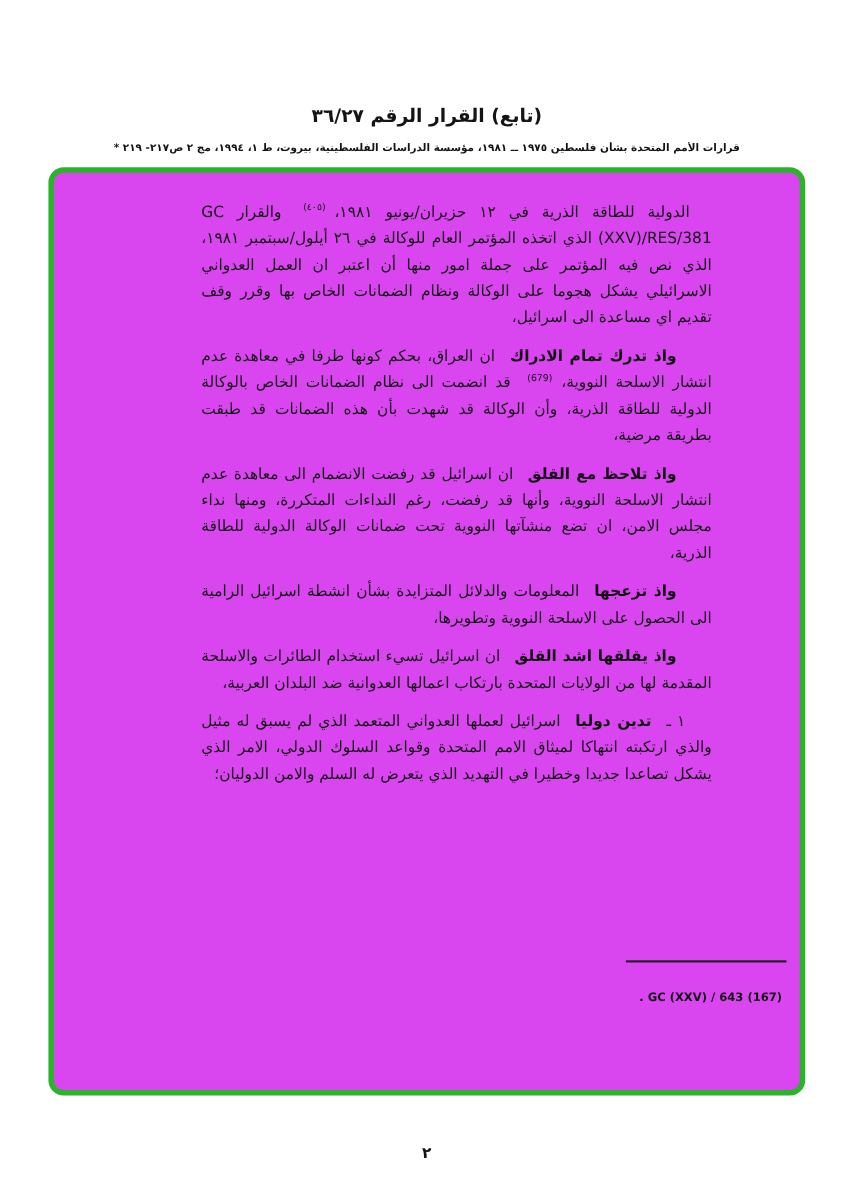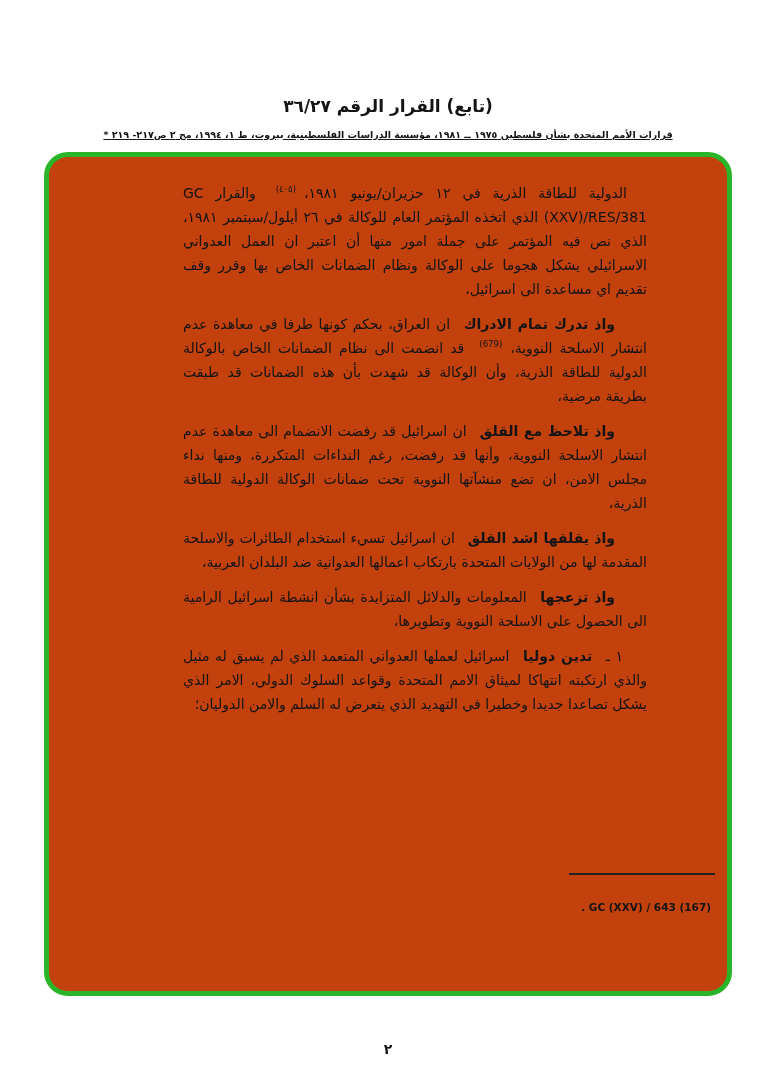--- a/index.html
+++ b/index.html
@@ -7,27 +7,27 @@
   body {
     width:768px; height:1085px; position:relative;
     font-family:"DejaVu Sans", sans-serif;
     color:var(--ink, #141414);
   }
   .page { position:absolute; inset:0; background:#ffffff; overflow:hidden; }
 
   
   .doc-header { position:absolute; top:84px; left:0; width:100%; text-align:center; direction:rtl; }
   .doc-title { font-size:17px; font-weight:bold; letter-spacing:0.5px; }
-  .doc-source { font-size:9.5px; font-weight:bold; margin-top:9px; padding:0 70px; white-space:nowrap; overflow:hidden;text-decoration:underline; }
+  .doc-source { font-size:9.5px; font-weight:bold; margin-top:9px; padding:0 70px; white-space:nowrap; overflow:hidden; }
 
   
   .frame {
     position:absolute; left:40px; top:148px; width:688px; height:844px;
-    border:5px solid var(--frame, #2ab42a); border-radius:24px;
-    background:#c2410c;
+    border:5px solid var(--frame, #2ab42a); border-radius:14px;
+    background:#d946ef;
   }
 
   
   .body-text {
     position:absolute; top:16px; right:72px; width:480px;
     direction:rtl; text-align:justify;
     font-size:14px; line-height:24px;
   }
   .para { margin-bottom:3px; }
   .para.indent { text-indent:20px; }
@@ -61,23 +61,23 @@
   <div class="frame">
 
     <div class="body-text">
 
       <p class="para"><span class="prefix"></span><span class="lead"></span><span>الدولية للطاقة الذرية في ١٢ حزيران/يونيو ١٩٨١،</span><sup class="fn-ref">(٤٠٥)</sup> <span>والقرار GC (XXV)/RES/381 الذي اتخذه المؤتمر العام للوكالة في ٢٦ أيلول/سبتمبر ١٩٨١، الذي نص فيه المؤتمر على جملة امور منها أن اعتبر ان العمل العدواني الاسرائيلي يشكل هجوما على الوكالة ونظام الضمانات الخاص بها وقرر وقف تقديم اي مساعدة الى اسرائيل،</span></p>
 
       <p class="para indent"><span class="prefix"></span><span class="lead">واذ تدرك تمام الادراك</span> <span>ان العراق، بحكم كونها طرفا في معاهدة عدم انتشار الاسلحة النووية،</span><sup class="fn-ref">(679)</sup> <span>قد انضمت الى نظام الضمانات الخاص بالوكالة الدولية للطاقة الذرية، وأن الوكالة قد شهدت بأن هذه الضمانات قد طبقت بطريقة مرضية،</span></p>
 
       <p class="para indent"><span class="prefix"></span><span class="lead">واذ تلاحظ مع القلق</span> <span>ان اسرائيل قد رفضت الانضمام الى معاهدة عدم انتشار الاسلحة النووية، وأنها قد رفضت، رغم النداءات المتكررة، ومنها نداء مجلس الامن، ان تضع منشآتها النووية تحت ضمانات الوكالة الدولية للطاقة الذرية،</span><sup class="fn-ref"></sup><span></span></p>
 
+      <p class="para indent"><span class="prefix"></span><span class="lead">واذ تزعجها</span> <span>المعلومات والدلائل المتزايدة بشأن انشطة اسرائيل الرامية الى الحصول على الاسلحة النووية وتطويرها،</span><sup class="fn-ref"></sup><span></span></p>
+
       <p class="para indent"><span class="prefix"></span><span class="lead">واذ يقلقها اشد القلق</span> <span>ان اسرائيل تسيء استخدام الطائرات والاسلحة المقدمة لها من الولايات المتحدة بارتكاب اعمالها العدوانية ضد البلدان العربية،</span><sup class="fn-ref"></sup><span></span></p>
-
-      <p class="para indent"><span class="prefix"></span><span class="lead">واذ تزعجها</span> <span>المعلومات والدلائل المتزايدة بشأن انشطة اسرائيل الرامية الى الحصول على الاسلحة النووية وتطويرها،</span><sup class="fn-ref"></sup><span></span></p>
 
 
 
       <p class="para indent"><span class="prefix">١ ـ </span><span class="lead">تدين دوليا</span> <span>اسرائيل لعملها العدواني المتعمد الذي لم يسبق له مثيل والذي ارتكبته انتهاكا لميثاق الامم المتحدة وقواعد السلوك الدولي، الامر الذي يشكل تصاعدا جديدا وخطيرا في التهديد الذي يتعرض له السلم والامن الدوليان؛</span><sup class="fn-ref"></sup><span></span></p>
 
     </div>
 
     <div class="footnotes-block">
       <div class="footnote-sep"></div>
       <div class="footnote">(167) GC (XXV) / 643 .</div>

